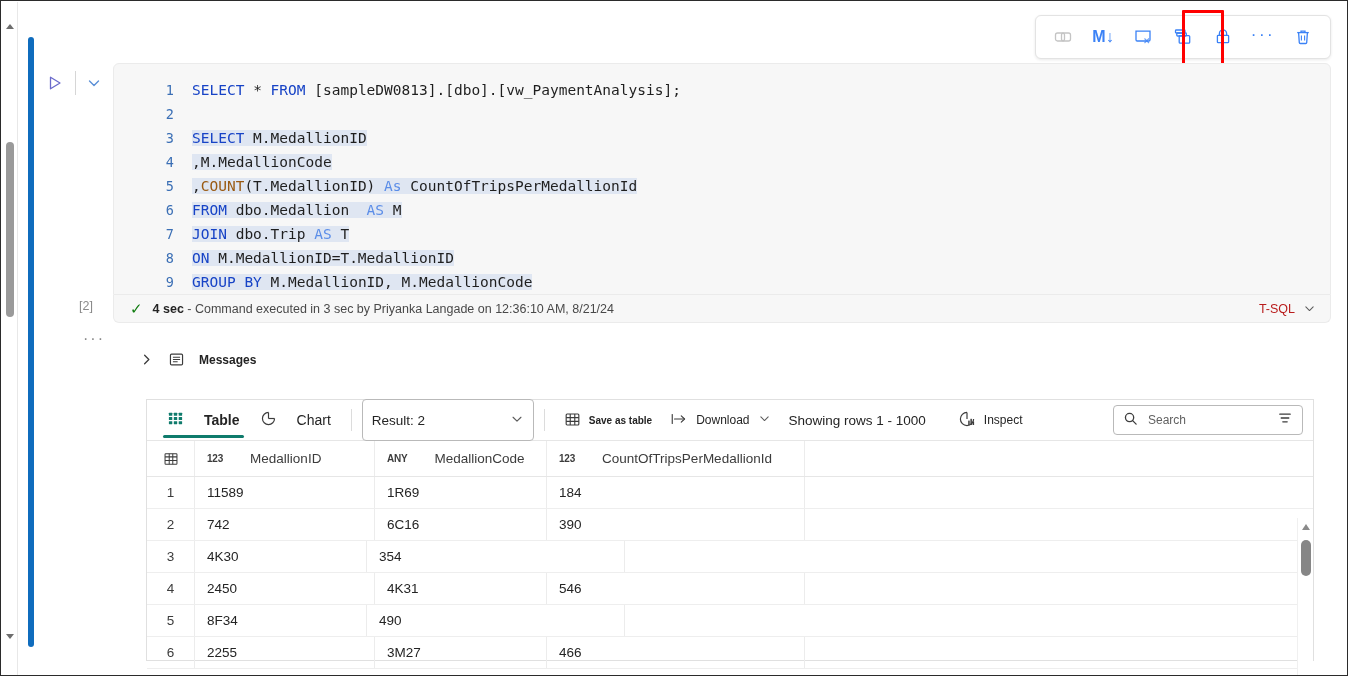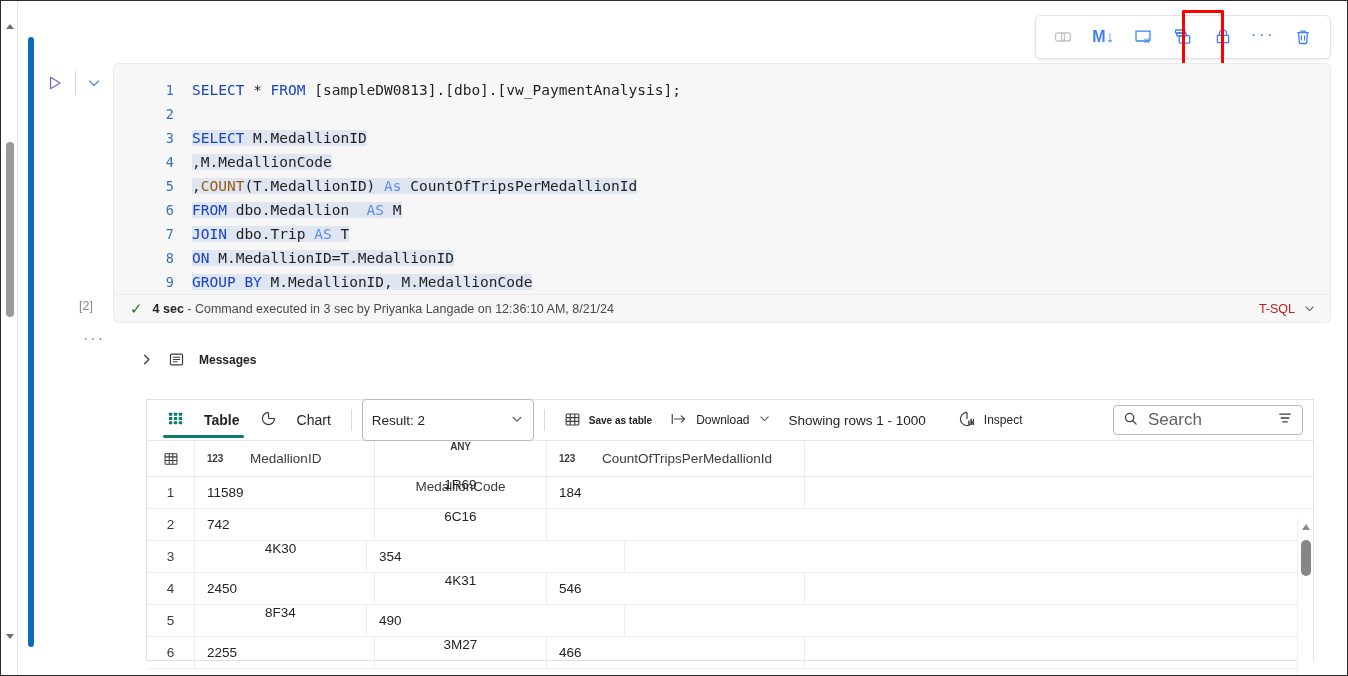--- a/index.html
+++ b/index.html
@@ -303,21 +303,21 @@
     border: 1px solid #b9b9b9;
     border-radius: 4px;
     display: flex;
     align-items: center;
     gap: 8px;
     padding: 0 9px;
     background: #fff;
   }
   .search-box input {
     border: none; outline: none;
-    font-size: 17px;
+    font-size: 12px;
     color: #242424;
     width: 110px;
     background: transparent;
     font-family: "Liberation Sans", sans-serif;
   }
   .search-box input::placeholder { color: #616161; }
 
   
   .grid { position: relative; }
   .grid-head {
@@ -357,21 +357,21 @@
     border-right: 1px solid #ececec;
     flex: none;
   }
   .gc.rownum {
     width: 48px;
     justify-content: center;
     padding: 0;
     color: #3c3c3c;
   }
   .col-a { width: 180px; }
-  .col-b { width: 172px; flex-direction: column; }
+  .col-b { width: 172px; }
   .col-c { width: 258px; }
   .col-rest { flex: 1; border-right: none; }
 
   
   .grid-scroll {
     position: absolute;
     right: 0; top: 77px;
     width: 16px; height: 184px;
     background: #ffffff;
     border-left: 1px solid #f0f0f0;
@@ -629,20 +629,21 @@
             <div class="gc rownum">1</div>
             <div class="gc col-a">11589</div>
             <div class="gc col-b">1R69</div>
             <div class="gc col-c">184</div>
             <div class="gc col-rest"></div>
           </div>
           <div class="grid-row">
             <div class="gc rownum">2</div>
             <div class="gc col-a">742</div>
             <div class="gc col-b">6C16</div>
+            <div class="gc col-c">390</div>
             <div class="gc col-rest"></div>
           </div>
           <div class="grid-row">
             <div class="gc rownum">3</div>
             <div class="gc col-b">4K30</div>
             <div class="gc col-c">354</div>
             <div class="gc col-rest"></div>
           </div>
           <div class="grid-row">
             <div class="gc rownum">4</div>

